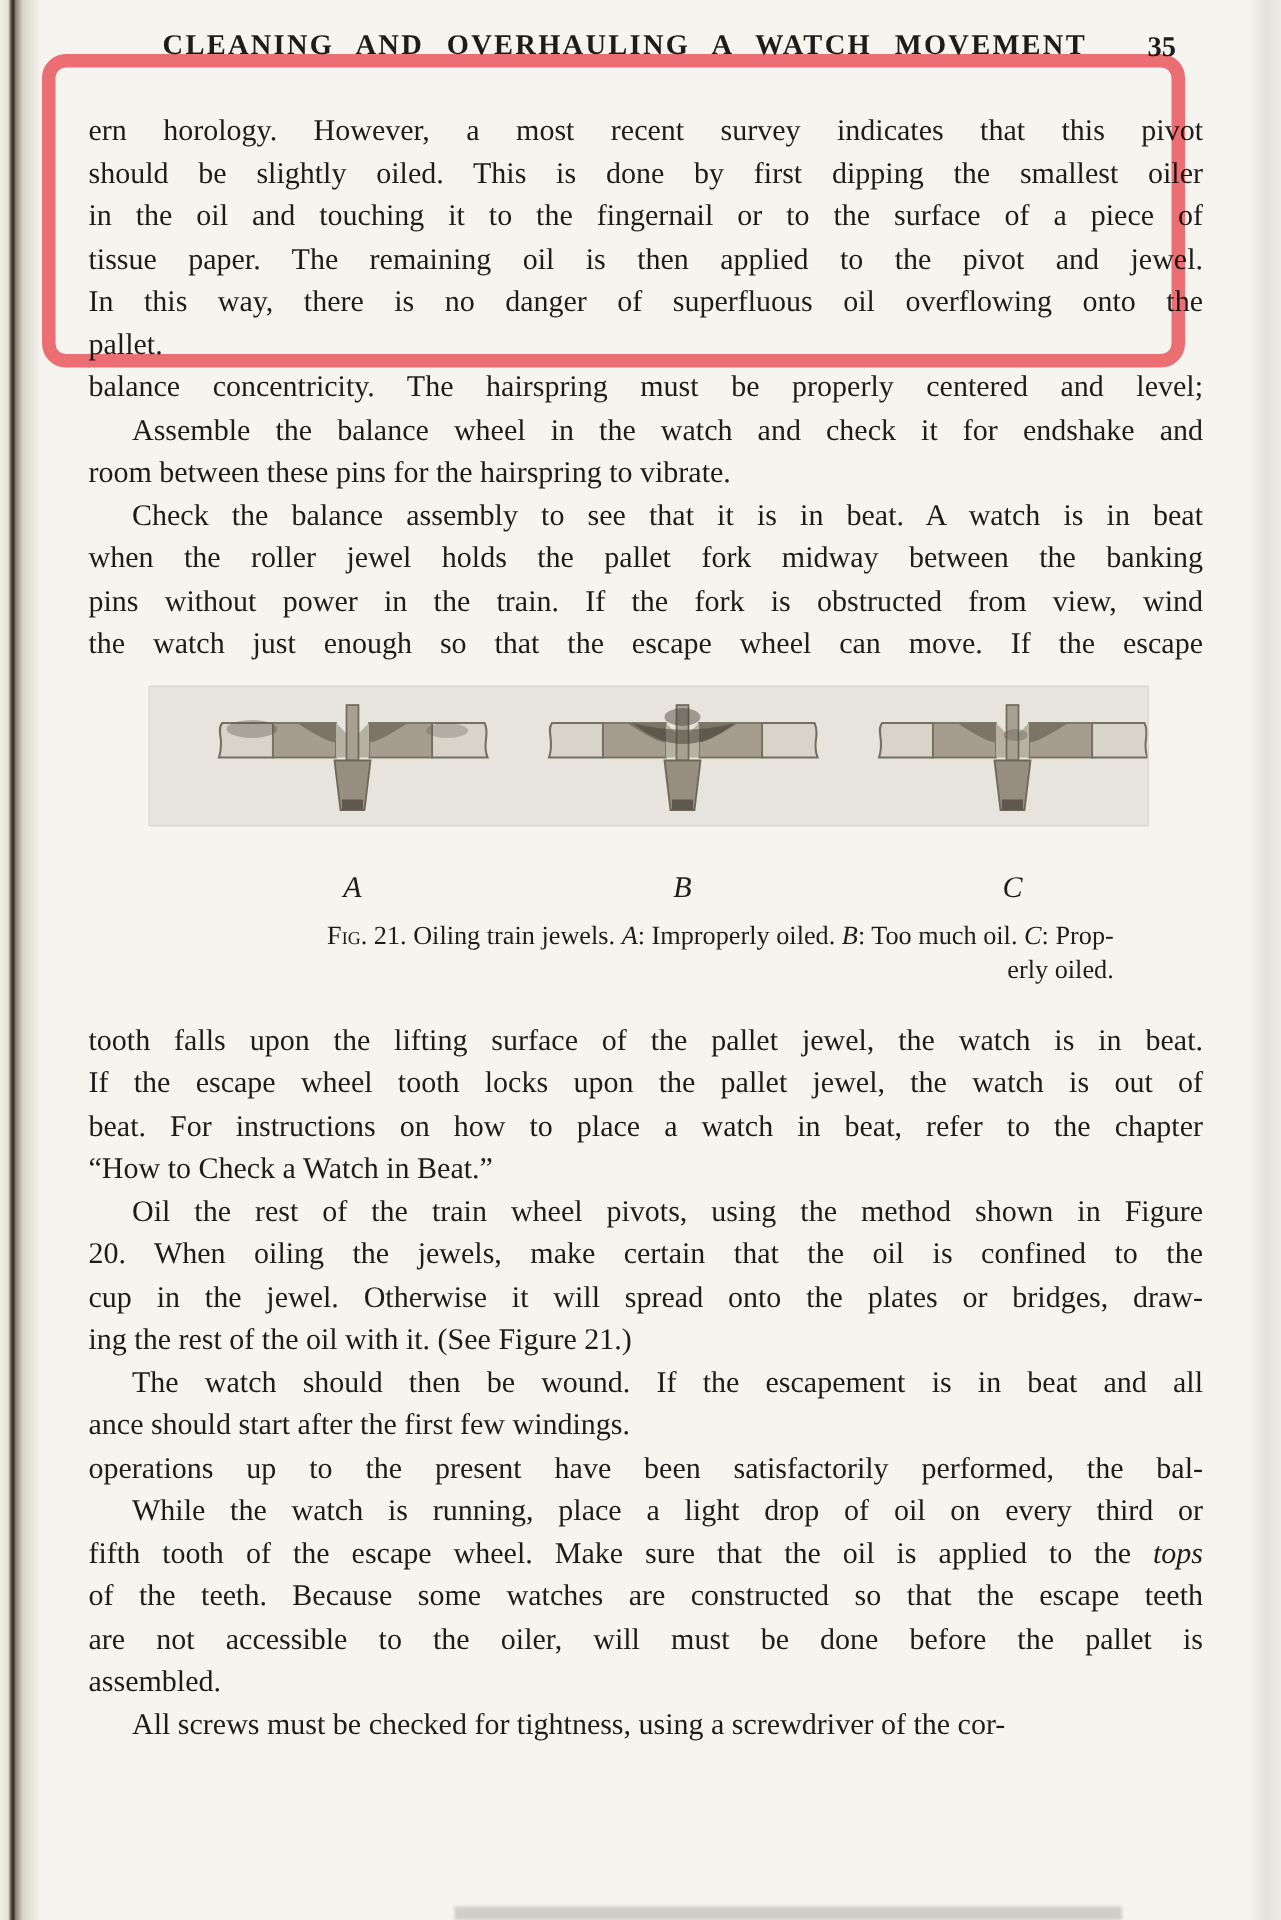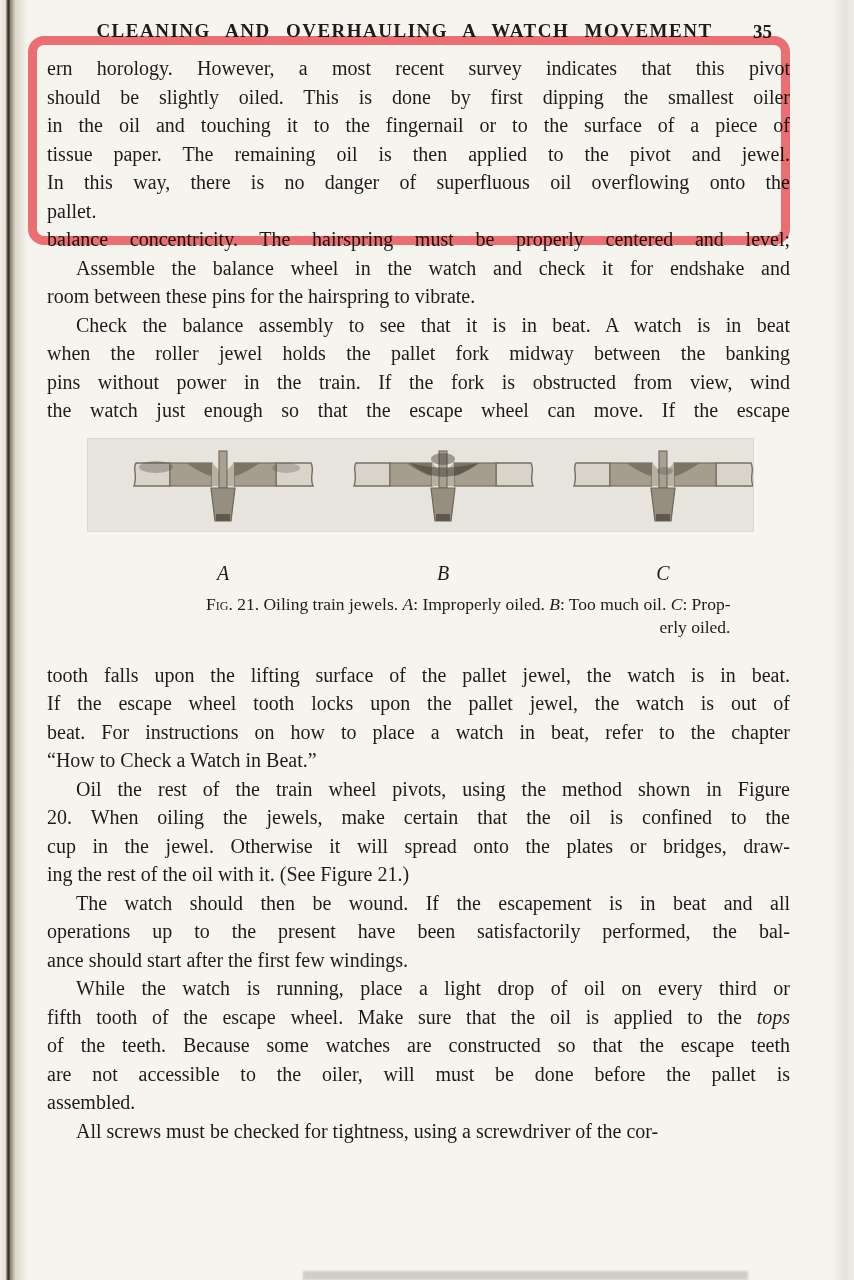--- a/index.html
+++ b/index.html
@@ -14,28 +14,28 @@
   }
   
   .redge {
     position:absolute; right:0; top:0; width:22px; height:100%;
     background:linear-gradient(90deg, rgba(246,244,238,0) 0%, #e4e2dc 55%, #edebe6 100%);
   }
   .bottom-shadow {
     position:absolute; bottom:0; left:303px; width:445px; height:9px;
     background:#b2b0ac; opacity:.55; filter:blur(1px);
   }
-  .content { position:absolute; left:47px; top:20px; width:743px; }
+  .content { position:absolute; left:59px; top:20px; width:743px; }
   .hdr {
     position:relative; height:26px; text-align:center;
     font-size:19px; font-weight:bold; letter-spacing:1.5px; word-spacing:9px;
     transform:translateX(-14px);
   }
   .pagenum { position:absolute; right:-14px; top:1px; font-weight:bold; letter-spacing:0; word-spacing:0; transform:translateX(14px); padding-right:32px;margin-left:26px; }
-  .bodytext { margin-top:8px; font-size:20px; line-height:28.5px; }
+  .bodytext { margin-top:27px; font-size:20px; line-height:28.5px; }
   .tl { text-align:justify; text-align-last:justify; white-space:normal; }
   .tl-last { text-align-last:left;font-family:Liberation Serif, serif; }
   .tl-ind { text-indent:29px; }
   em.wd { font-style:italic; }
   
   .annotation {
     position:absolute; left:28px; top:36px; width:762px; height:209px;
     box-sizing:border-box; border:9px solid #f4737b; border-radius:16px;
     mix-blend-mode:multiply; z-index:5; pointer-events:none;
   }
@@ -142,22 +142,22 @@
 
       <div>
         <div class="tl tl-ind">Oil the rest of the train wheel pivots, using the method shown in Figure</div>
         <div class="tl">20.  When oiling the jewels, make certain that the oil is confined to the</div>
         <div class="tl">cup in the jewel.  Otherwise it will spread onto the plates or bridges, draw-</div>
         <div class="tl tl-last">ing the rest of the oil with it.  (See Figure 21.)</div>
       </div>
 
       <div>
         <div class="tl tl-ind">The watch should then be wound.  If the escapement is in beat and all</div>
+        <div class="tl tl-last">ance should start after the first few windings.</div>
         <div class="tl">operations up to the present have been satisfactorily performed, the bal-</div>
-        <div class="tl tl-last">ance should start after the first few windings.</div>
       </div>
 
       <div>
         <div class="tl tl-ind">While the watch is running, place a light drop of oil on every third or</div>
         <div class="tl"><span>fifth tooth of the escape wheel.  Make sure that the oil is applied to the </span><em class="wd">tops</em></div>
         <div class="tl">of the teeth.  Because some watches are constructed so that the escape teeth</div>
         <div class="tl">are not accessible to the oiler, will must be done before the pallet is</div>
         <div class="tl tl-last">assembled.</div>
       </div>
 

